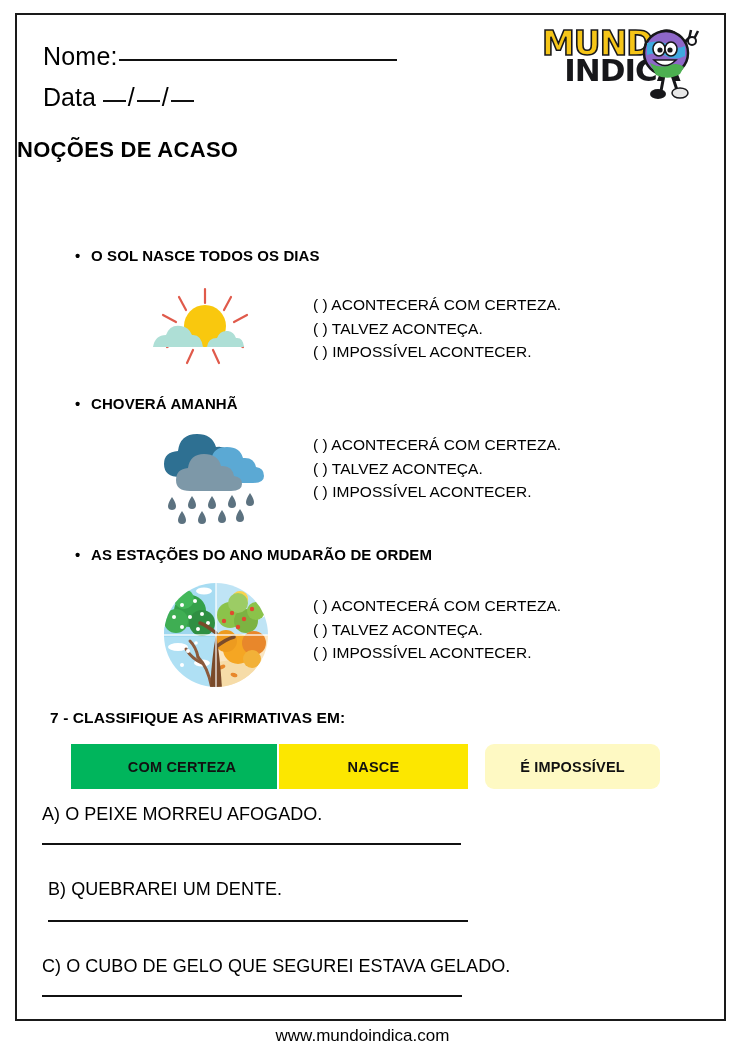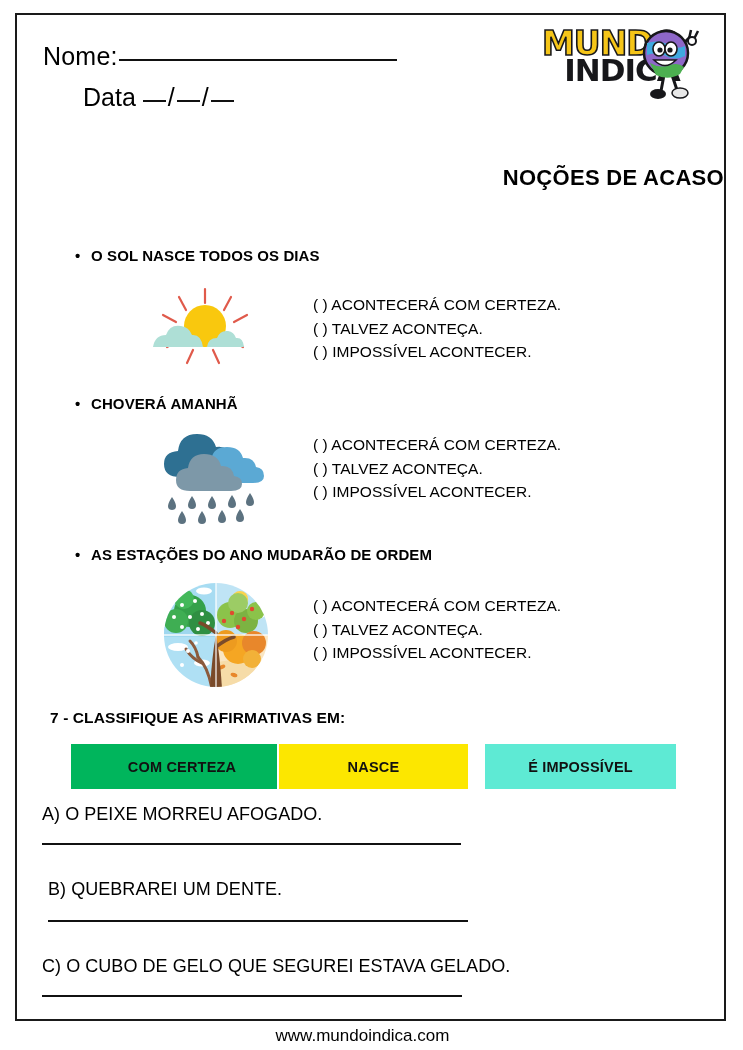--- a/index.html
+++ b/index.html
@@ -46,21 +46,20 @@
     border-bottom: 2px solid #111;
     vertical-align: 4px;
     margin-left: 1px;
   }
   .data-row {
     position: absolute;
     left: 26px;
     top: 68px;
     font-size: 25px;
     white-space: nowrap;
-    margin-left: 40px;
   }
   .dseg {
     display: inline-block;
     width: 23px;
     border-bottom: 2px solid #111;
     vertical-align: 4px;
   }
   .slash { margin: 0 2px; }
 
   
@@ -93,25 +92,24 @@
     margin-top: -3px;
     text-align: right;
   }
   .logo-globe { position: absolute; right: 6px; top: 0; }
 
   
   .title {
     position: absolute;
     left: 0; right: 0;
     top: 122px;
-    text-align: right;
+    text-align: left;
     font-size: 22px;
     font-weight: bold;
     letter-spacing: .3px;
-    margin-top: 28px;
   }
 
   
   .q1 {
     position: absolute;
     left: 18px;
     top: 177px;
     font-size: 15.5px;
     font-weight: bold;
     letter-spacing: .1px;
@@ -375,21 +373,21 @@
 
   <div class="q2">7 - CLASSIFIQUE AS AFIRMATIVAS EM:</div>
 
   <div class="boxes">
     <div class="cbox" id="cbox0" style="left: 54px; width: 190px; background: rgb(0, 181, 92); padding-left: 16px;">
       <span>COM CERTEZA</span>
     </div>
     <div class="cbox" id="cbox1" style="left: 262px; width: 189px; background: rgb(252, 231, 0);">
       <span>NASCE</span>
     </div>
-    <div class="cbox" id="cbox2" style="left: 468px; width: 191px; background: #5eead4;">
+    <div class="cbox" id="cbox2" style="left: 468px; width: 175px; background: #fef9c3; border-radius: 9px;">
       <span>É IMPOSSÍVEL</span>
     </div>
   </div>
 
   <div class="stmt" style="left:25px; top:789px;">A) O PEIXE MORREU AFOGADO.</div>
   <div class="ansline" style="left:25px; top:828px; width:419px;"></div>
 
   <div class="stmt" style="left:31px; top:864px;">B) QUEBRAREI UM DENTE.</div>
   <div class="ansline" style="left:31px; top:905px; width:420px;"></div>
 

